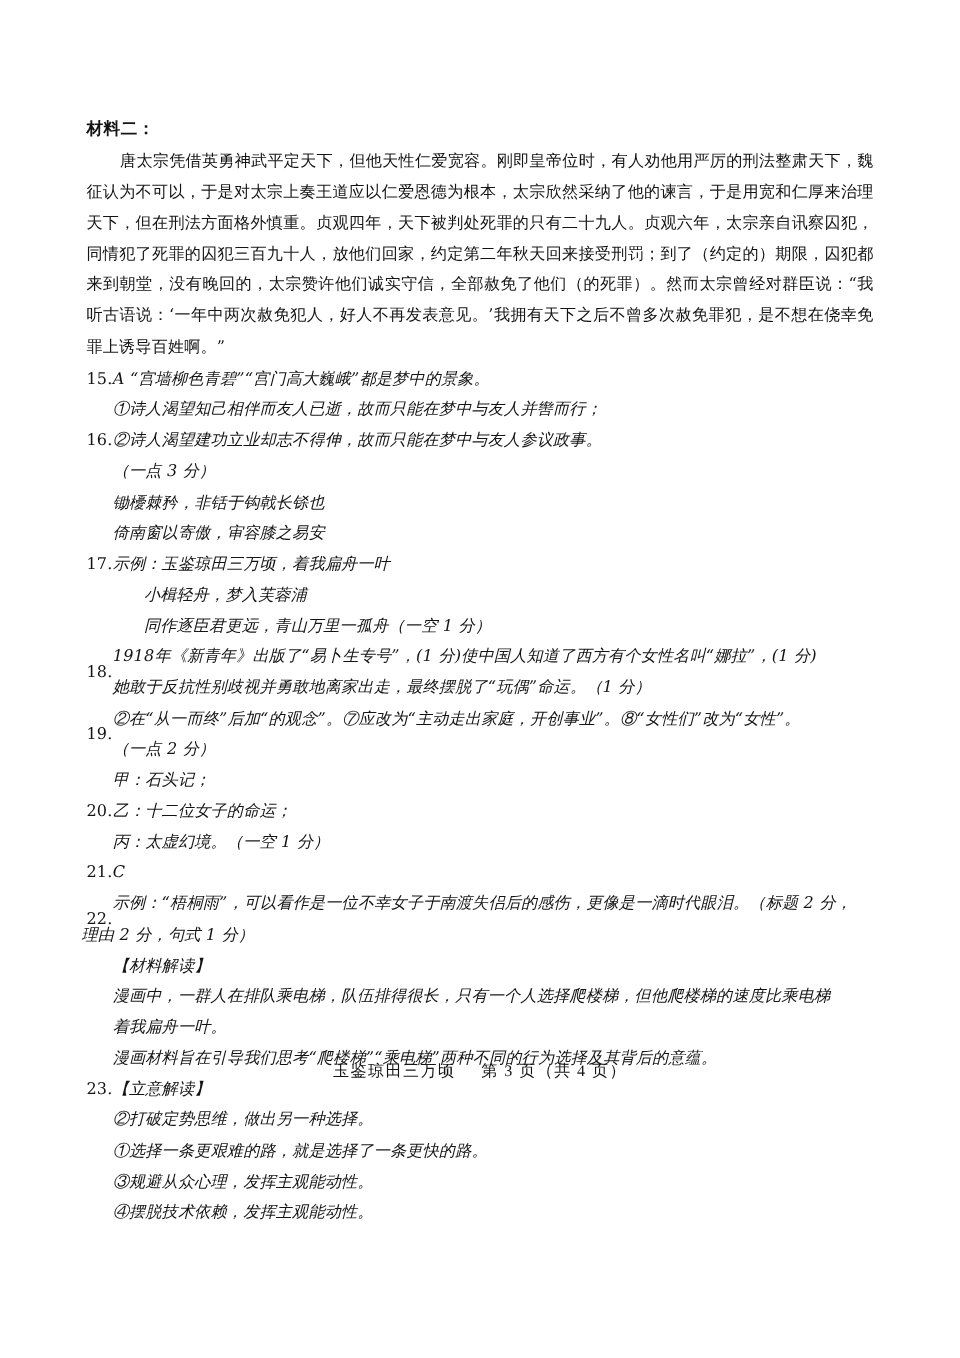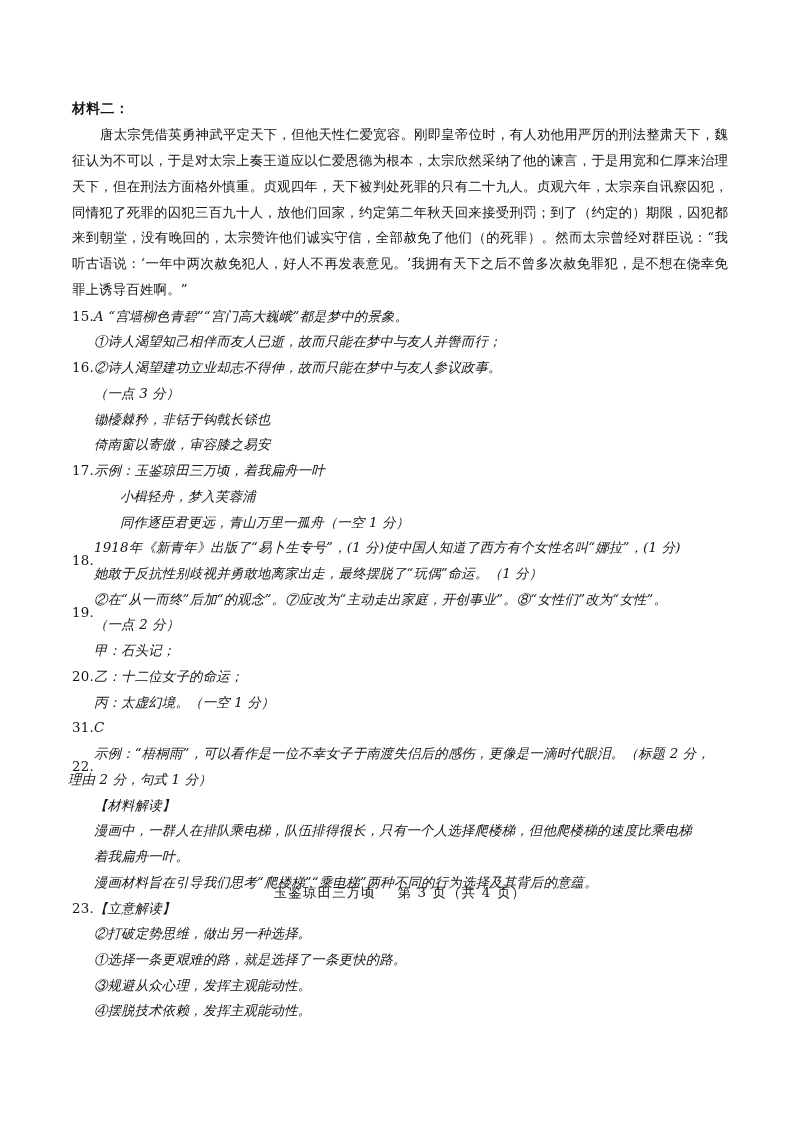--- a/index.html
+++ b/index.html
@@ -55,21 +55,21 @@
   .pad-sub { padding-left: 26px; }
   .footer {
     position: absolute;
     left: 0;
     right: 0;
     bottom: 62px;
     text-align: center;
     font-size: 13.4px;
     letter-spacing: 1.2px;
   }
-  .footer .pg { margin-left: 16px; }
+  .footer .pg { margin-left: 16px; font-family: Liberation Serif, serif; }
 </style>
 </head>
 <body>
 
 <div class="page">
   <div class="doc">
 
     <p class="hd">材料二：</p>
 
     <p class="ind2">唐太宗凭借英勇神武平定天下，但他天性仁爱宽容。刚即皇帝位时，有人劝他用严厉的刑法整肃天下，魏征认为不可以，于是对太宗上奏王道应以仁爱恩德为根本，太宗欣然采纳了他的谏言，于是用宽和仁厚来治理天下，但在刑法方面格外慎重。贞观四年，天下被判处死罪的只有二十九人。贞观六年，太宗亲自讯察囚犯，同情犯了死罪的囚犯三百九十人，放他们回家，约定第二年秋天回来接受刑罚；到了（约定的）期限，囚犯都来到朝堂，没有晚回的，太宗赞许他们诚实守信，全部赦免了他们（的死罪）。然而太宗曾经对群臣说：“我听古语说：‘一年中两次赦免犯人，好人不再发表意见。’我拥有天下之后不曾多次赦免罪犯，是不想在侥幸免罪上诱导百姓啊。”</p>
@@ -120,21 +120,21 @@
     <div class="item">
       <span class="num">20.</span>
       <span class="body">
         <p>甲：石头记；</p>
         <p>乙：十二位女子的命运；</p>
         <p>丙：太虚幻境。（一空 1 分）</p>
       </span>
     </div>
 
     <div class="item">
-      <span class="num">31.</span>
+      <span class="num">21.</span>
       <span class="body">
         <p>C</p>
       </span>
     </div>
 
     <div class="item">
       <span class="num">22.</span>
       <span class="body">
         <p>示例：“梧桐雨”，可以看作是一位不幸女子于南渡失侣后的感伤，更像是一滴时代眼泪。（标题 2 分，</p>
         <p style="margin-left:-26px">理由 2 分，句式 1 分）</p>

